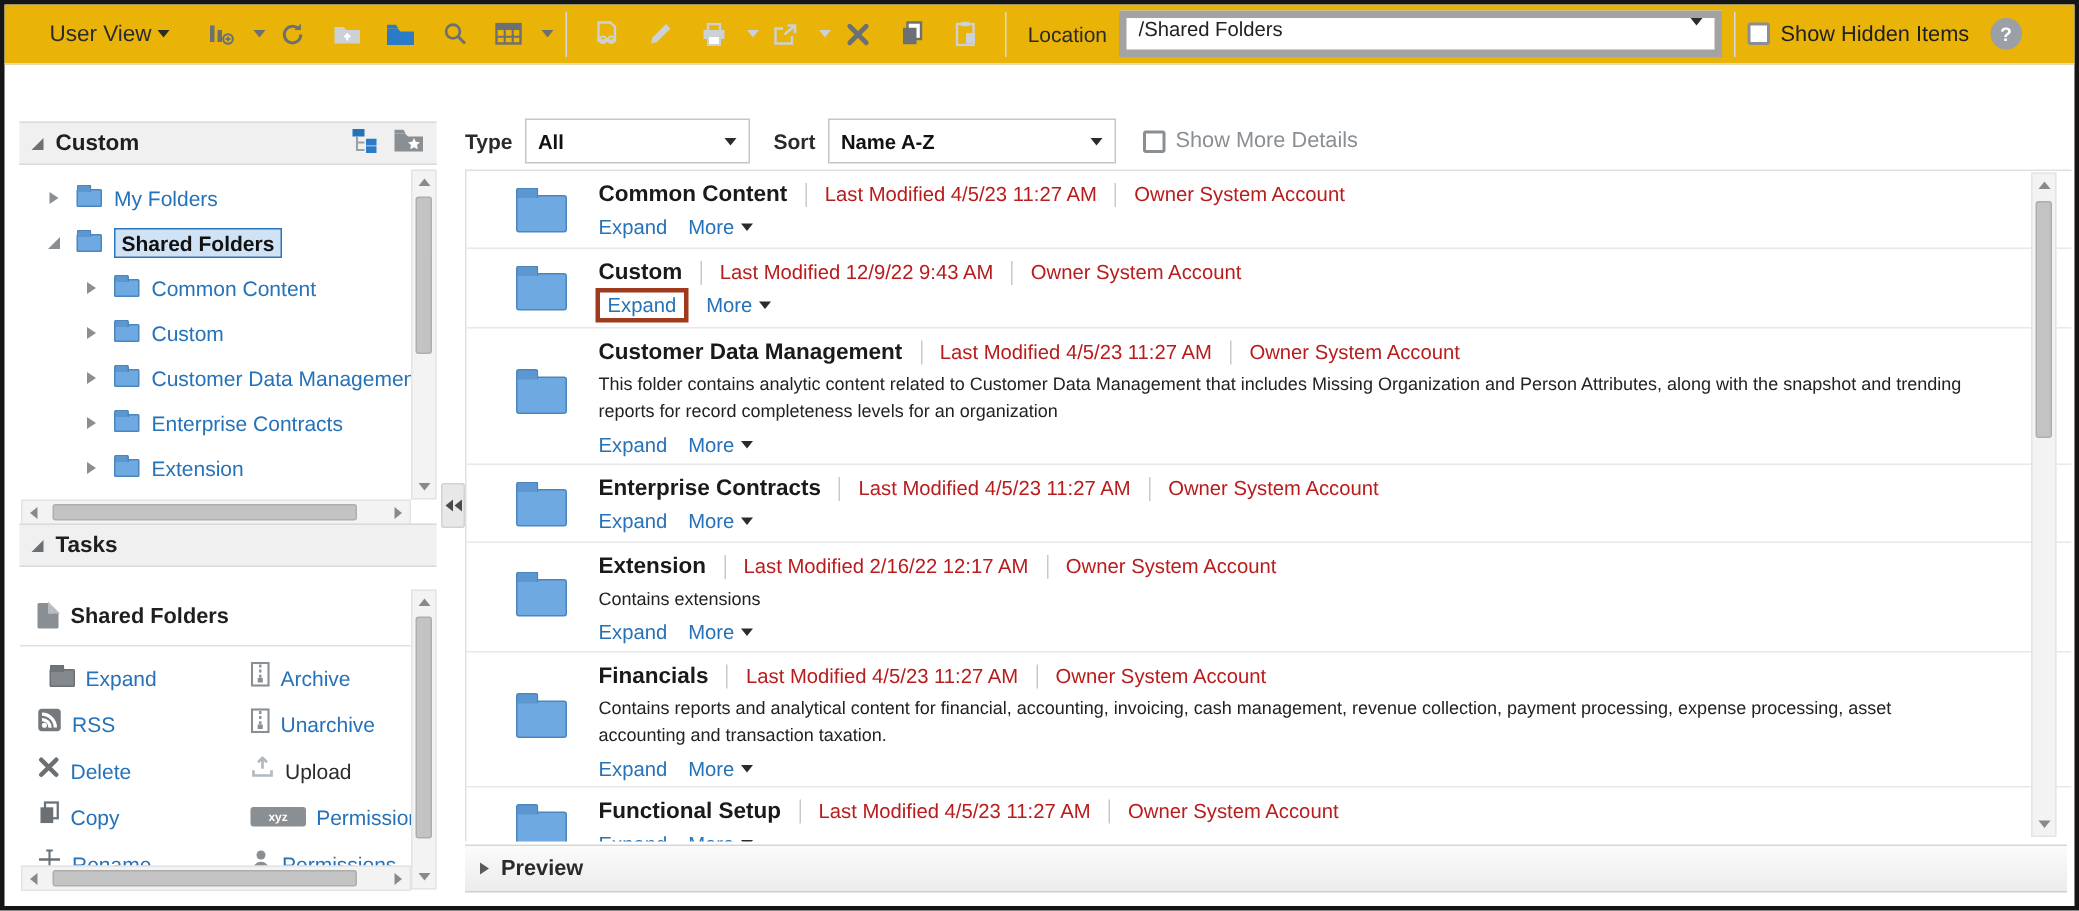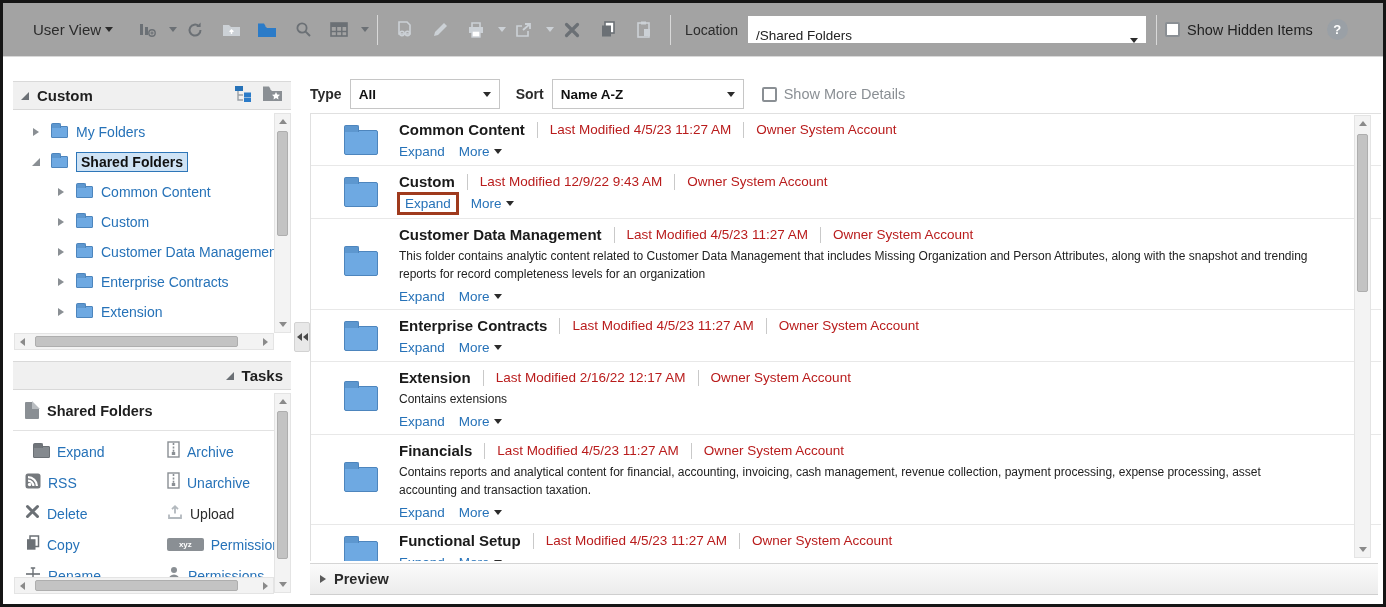--- a/index.html
+++ b/index.html
@@ -1,35 +1,35 @@
 <!DOCTYPE html>
 <html><head>
 <meta charset="utf-8">
 <style>
   * { box-sizing: border-box; }
   body { margin:0; font-family:"Liberation Sans", sans-serif; background:#fff; }
   .window { position:relative; width:1386px; height:607px; background:#fff;
             border:3px solid #151515; overflow:hidden; }
 
   
-  .toolbar { position:absolute; left:0; top:0; right:0; height:54px;
+  .toolbar { position:absolute; left:0; top:0; right:0; height:40px;
              display:flex; align-items:center; padding:0 12px 0 30px;
-             border-bottom:1px solid #d9d9d9; background:#a3a3a3; }
+             border-bottom:1px solid #d9d9d9; background:#eab308; }
   .uview { display:flex; align-items:center; font-size:15px; color:#2b2b2b; margin-right:16px; cursor:pointer; }
   .tbi { width:30px; height:28px; display:flex; align-items:center; justify-content:center;
          margin:0 3px; color:#6b7075; }
   .tbi.dis { color:#ccd1d6; }
   .tbi svg { display:block; }
   .caret { display:inline-block; width:0; height:0; border-left:4px solid transparent;
            border-right:4px solid transparent; border-top:5px solid #2b2b2b; margin-left:4px; }
   .caret.gray { border-top-color:#6b7075; }
   .caret.light { border-top-color:#ccd1d6; }
   .tb-sep { width:1px; height:30px; background:#d9d9d9; margin:0 8px; }
   .loc-label { font-size:14px; color:#2b2b2b; margin:0 8px 0 6px; white-space:nowrap; }
-  .combo { display:flex; align-items:flex-end; width:402px; height:31px; border:2px solid #a3a3a3;
+  .combo { display:flex; align-items:flex-start; width:402px; height:31px; border:5px solid #a3a3a3;
            background:#fff; padding:0 8px; font-size:13.5px; color:#222; }
   .combo .val { flex:1; white-space:nowrap; overflow:hidden; }
   .chk { width:15px; height:15px; border:2px solid #8a8f94; border-radius:2px; background:#fff; margin-right:7px; flex:none; }
   .chk-row { display:flex; align-items:center; font-size:14.5px; color:#1f1f1f; white-space:nowrap; }
   .help { width:21px; height:21px; border-radius:50%; background:#9aa0a6; color:#fff; font-size:13px;
           font-weight:bold; display:flex; align-items:center; justify-content:center; margin-left:14px; }
 
   
   .panel-hdr { position:absolute; left:10px; width:278px; height:29px; background:#f0f0f0;
                border-top:1px solid #d9d9d9; border-bottom:1px solid #d9d9d9;
@@ -357,21 +357,21 @@
     <div class="sb-btn" style="right:0; top:0;">
         <span class="ar-rt"></span>
       </div>
   </div>
 
   <div class="splitter">
       <i></i>
       <i></i>
     </div>
 
-  <div class="panel-hdr" style="top:358px;justify-content:flex-end;">
+  <div class="panel-hdr" style="top:346px;">
     <span class="tri-exp"></span>
     <span class="ttl">Tasks</span>
   </div>
 
   <div class="tasks-body">
     <div class="task-ctx">
       <span class="doc-ic"></span>
       <span class="lbl">Shared Folders</span>
     </div>
     <div class="task-grid">

